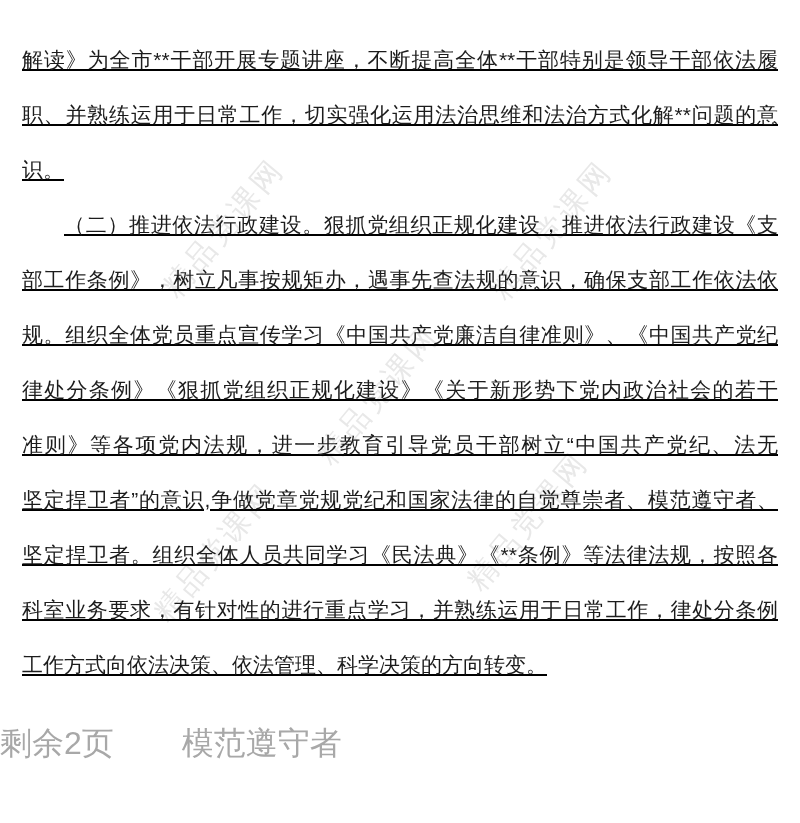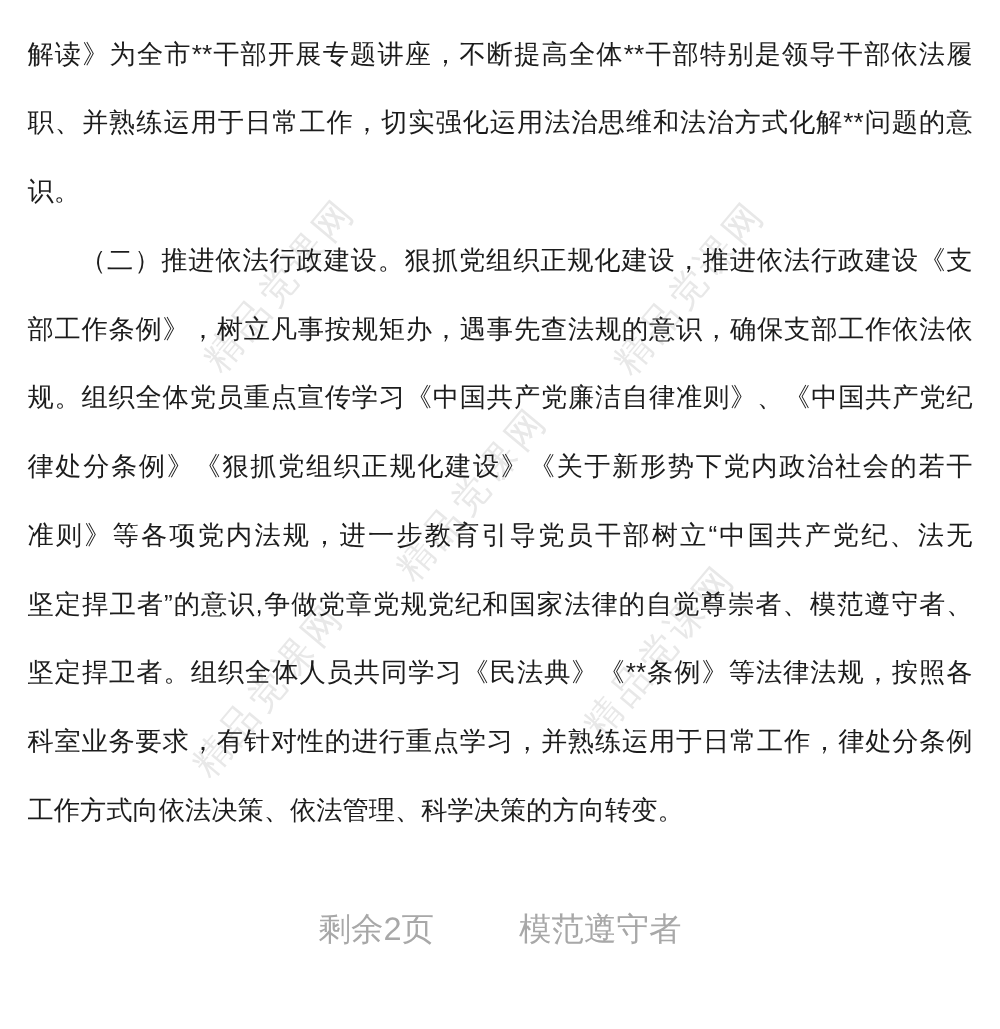--- a/index.html
+++ b/index.html
@@ -38,21 +38,22 @@
   }
   .wm.p1 { left: 224px; top: 228px; }
   .wm.p2 { left: 552px; top: 230px; }
   .wm.p3 { left: 378px; top: 395px; }
   .wm.p4 { left: 215px; top: 552px; }
   .wm.p5 { left: 528px; top: 521px; }
   
   .doc {
     position: relative;
     z-index: 1;
-    padding: 16px 22px 0 22px;
+    padding: 32px 22px 0 22px;
+    text-decoration: underline;
   }
   .line {
     font-size: 21px;
     line-height: 55px;
     height: 55px;
     color: var(--text-color, #1c1c1c);
     text-align: justify;
     text-align-last: justify;
     white-space: nowrap;
     overflow: hidden;
@@ -65,23 +66,23 @@
     text-indent: 2em;
   }
   
   .footer {
     position: absolute;
     left: 0;
     right: 0;
     top: 726px;
     z-index: 1;
     display: flex;
-    justify-content: center;
+    justify-content: flex-start;
     gap: 68px;
-    font-size: 26px;
+    font-size: 32px;
     line-height: 34px;
     color: var(--footer-color, #a8a8a8);
   }
 </style>
 </head>
 <body>
 
 <div class="page">
 
   <div class="watermark-layer">

